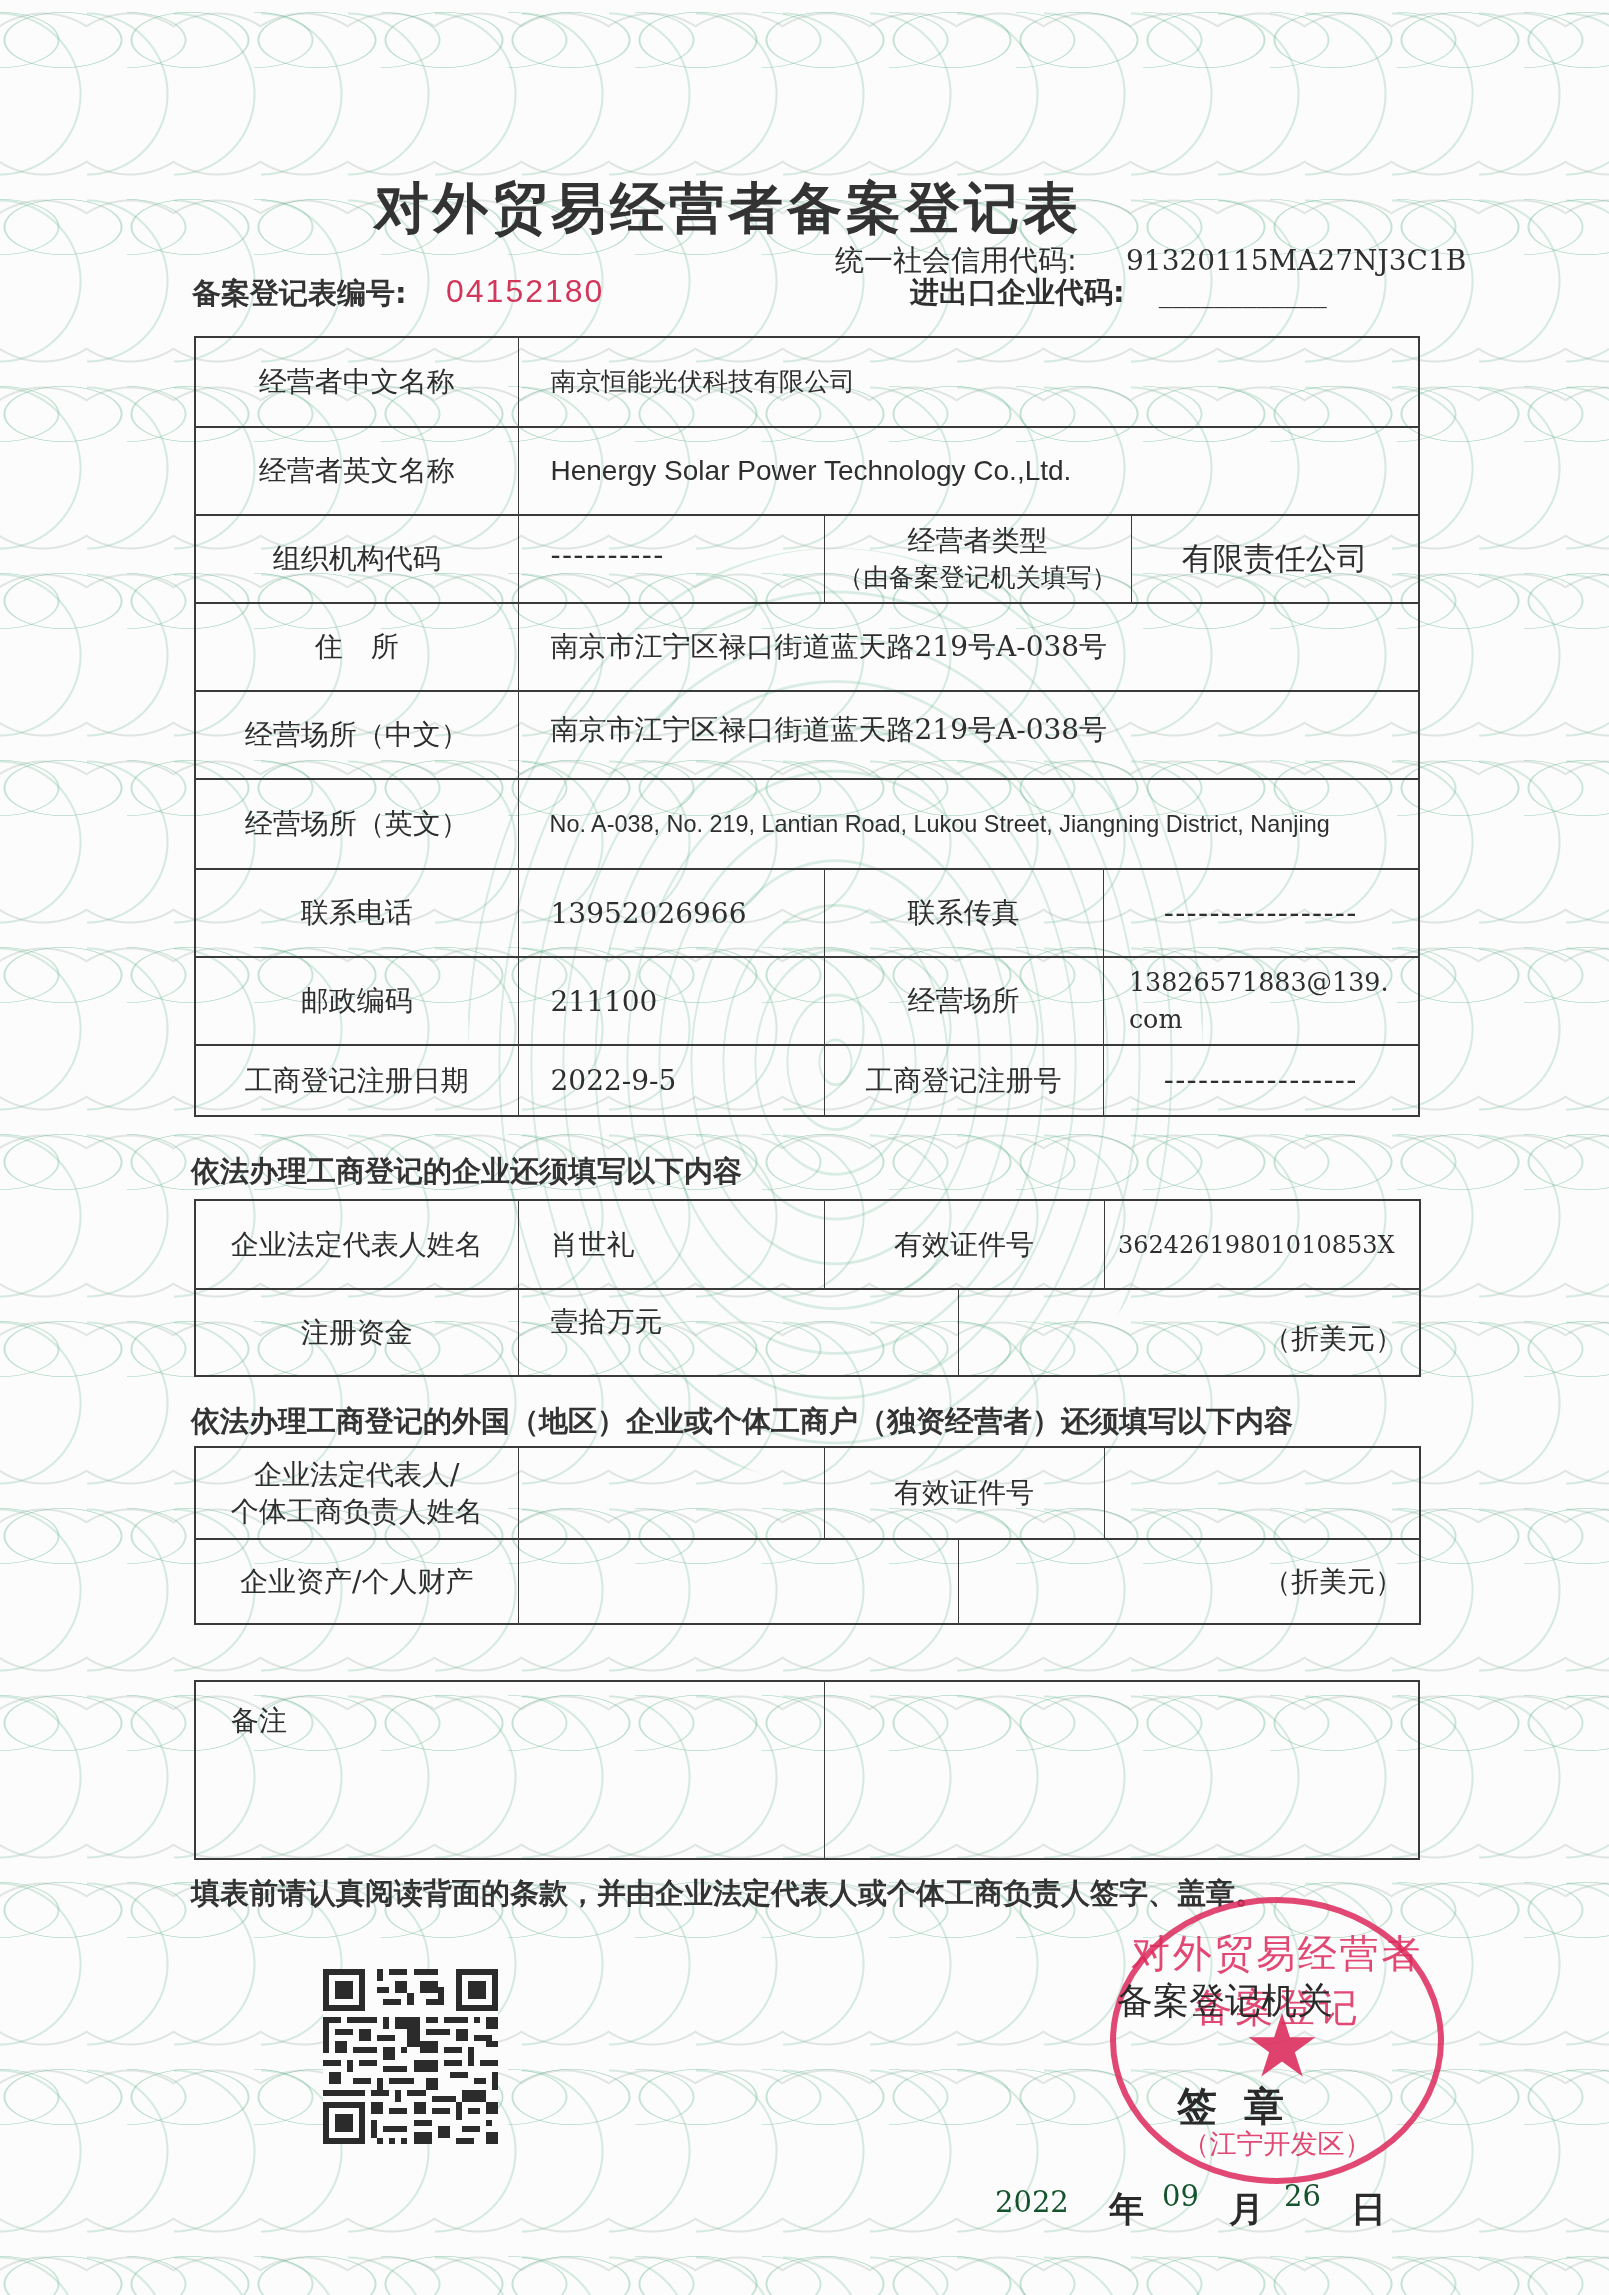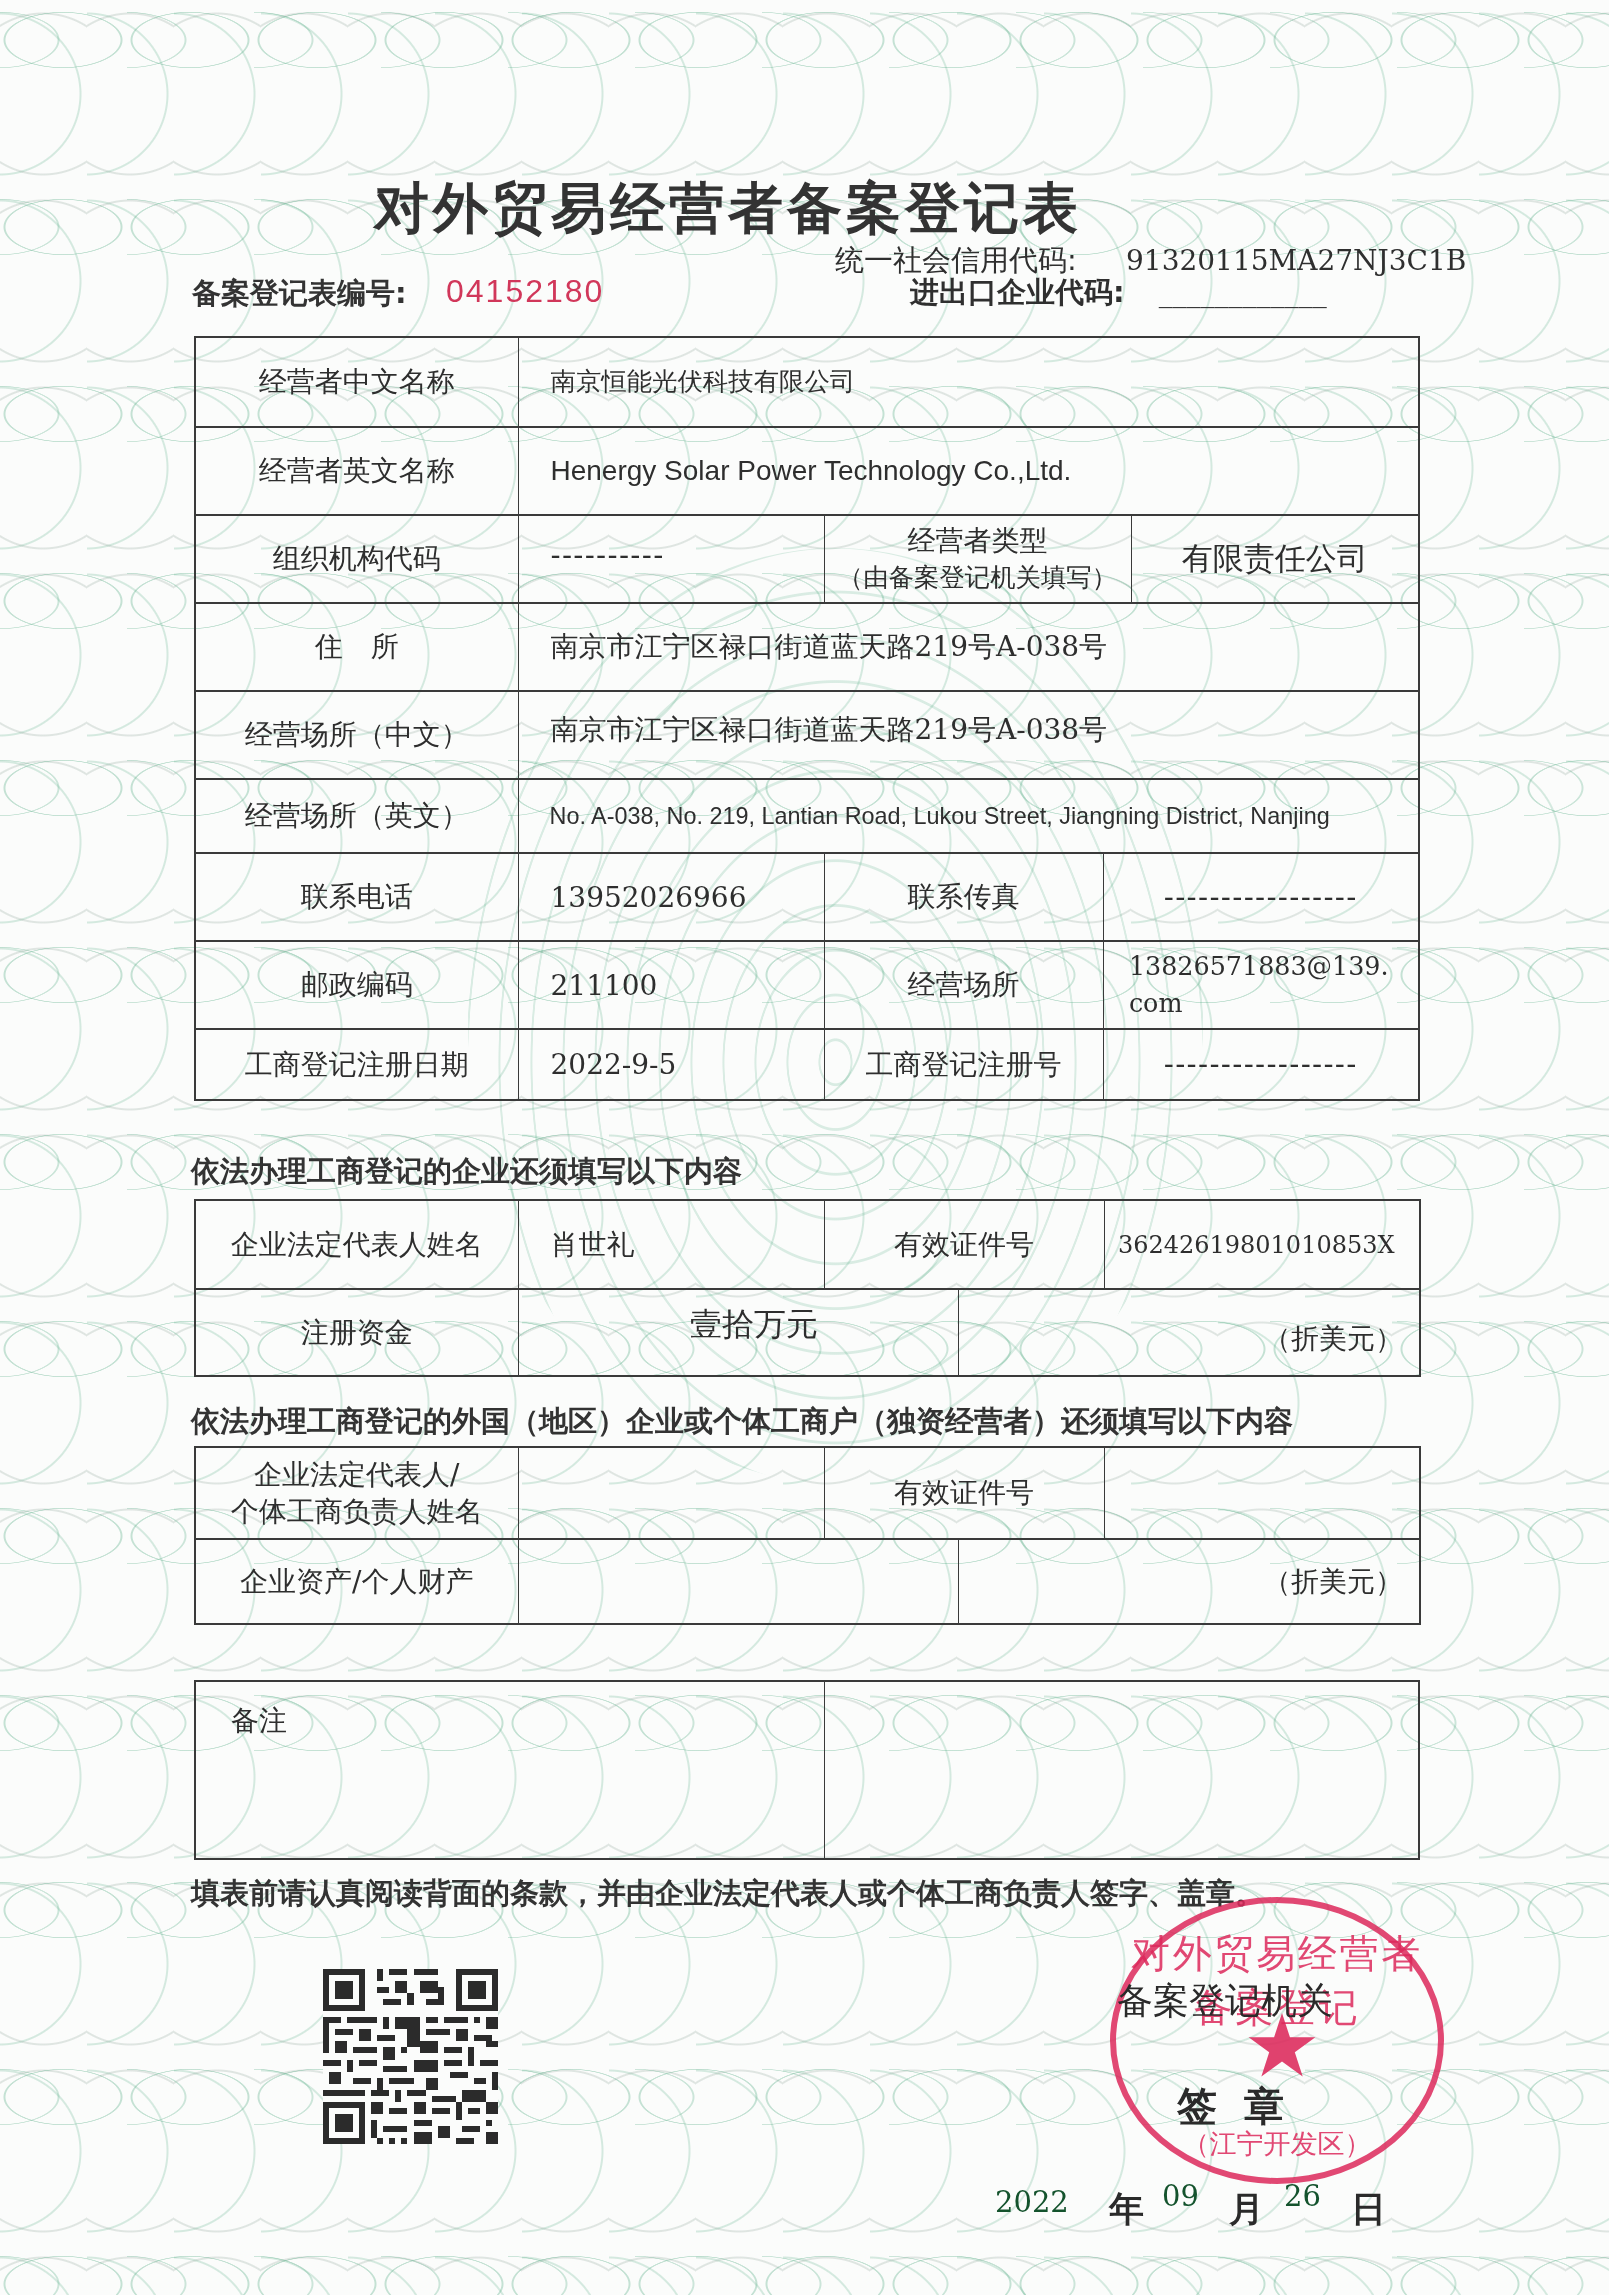--- a/index.html
+++ b/index.html
@@ -132,21 +132,21 @@
     <td class="lbl" style="font-size:31px;">有限责任公司</td>
   </tr>
   <tr style="height:88px">
     <td class="lbl">住　所</td>
     <td class="val-serif" colspan="4">南京市江宁区禄口街道蓝天路219号A-038号</td>
   </tr>
   <tr style="height:88px">
     <td class="lbl">经营场所（中文）</td>
     <td class="val-serif" colspan="4" style="vertical-align:top;padding-top:18.7px;">南京市江宁区禄口街道蓝天路219号A-038号</td>
   </tr>
-  <tr style="height:74px">
+  <tr style="height:90px">
     <td class="lbl">经营场所（英文）</td>
     <td class="val-en" colspan="4" style="font-size:23.4px;padding-left:31px !important;">No. A-038, No. 219, Lantian Road, Lukou Street, Jiangning District, Nanjing</td>
   </tr>
   <tr style="height:88px">
     <td class="lbl">联系电话</td>
     <td class="val-serif">13952026966</td>
     <td class="lbl">联系传真</td>
     <td class="lbl dash" colspan="2">-----------------</td>
   </tr>
   <tr style="height:88px">
@@ -178,21 +178,21 @@
   </colgroup>
   <tbody>
       <tr style="height:89px">
     <td class="lbl">企业法定代表人姓名</td>
     <td class="val">肖世礼</td>
     <td class="lbl" colspan="2">有效证件号</td>
     <td style="font-family:'DejaVu Serif','Liberation Serif',serif;font-size:24px;padding-left:13.4px;">36242619801010853X</td>
   </tr>
   <tr style="height:87px">
     <td class="lbl">注册资金</td>
-    <td class="val" colspan="2" style="vertical-align:top;padding-top:13.4px;font-size:32px;text-align:center;">壹拾万元</td>
+    <td class="val" colspan="2" style="vertical-align:top;padding-top:13.4px;font-size:28px;">壹拾万元</td>
     <td class="right" colspan="2" style="vertical-align:bottom;padding-bottom:17.4px;">（折美元）</td>
   </tr>
 </tbody>
   </table>
 
 <div class="section-title" style="top:1402px;">依法办理工商登记的外国（地区）企业或个体工商户（独资经营者）还须填写以下内容</div>
 <table class="form" style="left:194px; top:1446px; width:1224px;">
   <colgroup>
     <col style="width:323px">
       <col style="width:306px">

